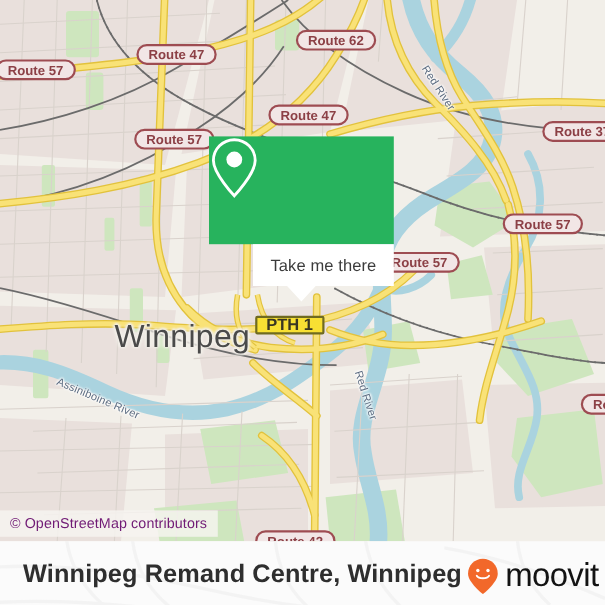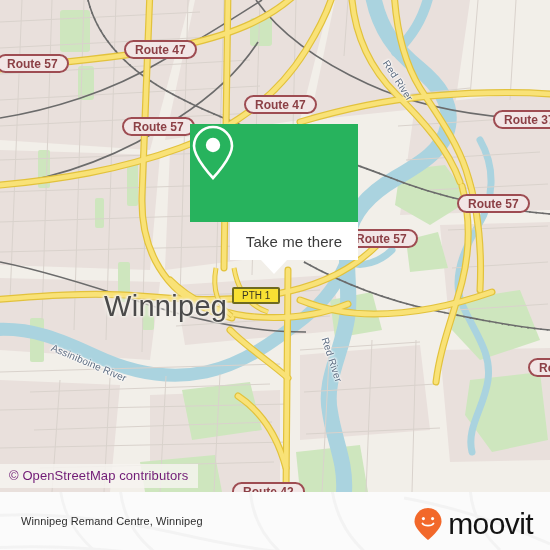--- a/index.html
+++ b/index.html
@@ -32,21 +32,21 @@
     position:absolute;display:flex;align-items:center;justify-content:center;
     height:19px;padding:0 9px;border-radius:10px;
     background:#F2E6E6;border:2px solid #9E4C52;
     color:#8C4046;font-size:12px;font-weight:bold;white-space:nowrap;
     box-sizing:border-box;
   }
   .pth{
     position:absolute;display:flex;align-items:center;justify-content:center;
     height:17px;padding:0 8px;border-radius:2px;
     background:#F8E033;border:2px solid #6f6a20;
-    color:#3a3722;font-size:10px;font-weight:normal;white-space:nowrap;
+    color:#3a3722;font-size:15px;font-weight:bold;white-space:nowrap;
     box-sizing:border-box;
   }
 
   
   #attribution{
     position:absolute;left:0;top:464px;
     background:rgba(246,244,240,.82);
     color:#701a75;font-size:13px;padding:4px 10px 5px 9px;
     letter-spacing:.1px;
   }
@@ -69,24 +69,25 @@
     border-top:14px solid #fff;
   }
 
   
   #footer{
     position:absolute;left:0;top:492px;width:550px;height:58px;
     background:#FBFBFB;display:flex;align-items:center;overflow:hidden;
   }
   #footer-watermark{position:absolute;left:0;top:-10px;opacity:.5;}
   #footer-title{
-    position:relative;margin-left:21px;font-size:11px;color:#2e2e2e;
+    position:relative;margin-left:21px;font-size:23px;color:#2e2e2e;
     letter-spacing:.1px;
-  }
-  #brand{position:absolute;right:17px;top:15px;display:flex;align-items:center;}
+    font-weight:bold;
+  }
+  #brand{position:absolute;right:6px;top:15px;display:flex;align-items:center;}
   #brand-name{
     margin-left:5px;font-size:30px;color:#131313;letter-spacing:-.6px;
     line-height:1;font-weight:normal;
   }
 </style>
 </head>
 <body>
 
 <div id="app">
 
@@ -267,20 +268,21 @@
     </svg>
 
     <div class="maplabel city-label" style="left:104px;top:290px;">Winnipeg</div>
 
     <div class="maplabel river-label" style="left:390px;top:58px;transform:rotate(57deg);transform-origin:left top;">Red River</div>
     <div class="maplabel river-label" style="left:330px;top:336px;transform:rotate(72deg);transform-origin:left top;">Red River</div>
     <div class="maplabel river-label" style="left:54px;top:342px;transform:rotate(23deg);transform-origin:left top;">Assiniboine River</div>
 
     <div class="shield" style="left:-4px;top:54px;">Route 57</div>
     <div class="shield" style="left:124px;top:40px;">Route 47</div>
+    <div class="shield" style="left:269px;top:27px;">Route 62</div>
     <div class="shield" style="left:244px;top:95px;">Route 47</div>
     <div class="shield" style="left:493px;top:110px;">Route 37</div>
     <div class="shield" style="left:122px;top:117px;">Route 57</div>
     <div class="shield" style="left:457px;top:194px;">Route 57</div>
     <div class="shield" style="left:345px;top:229px;">Route 57</div>
     <div class="shield" style="left:528px;top:358px;">Route 57</div>
     <div class="shield" style="left:232px;top:482px;">Route 42</div>
 
     <div class="pth" style="left:232px;top:287px;">PTH 1</div>
 

